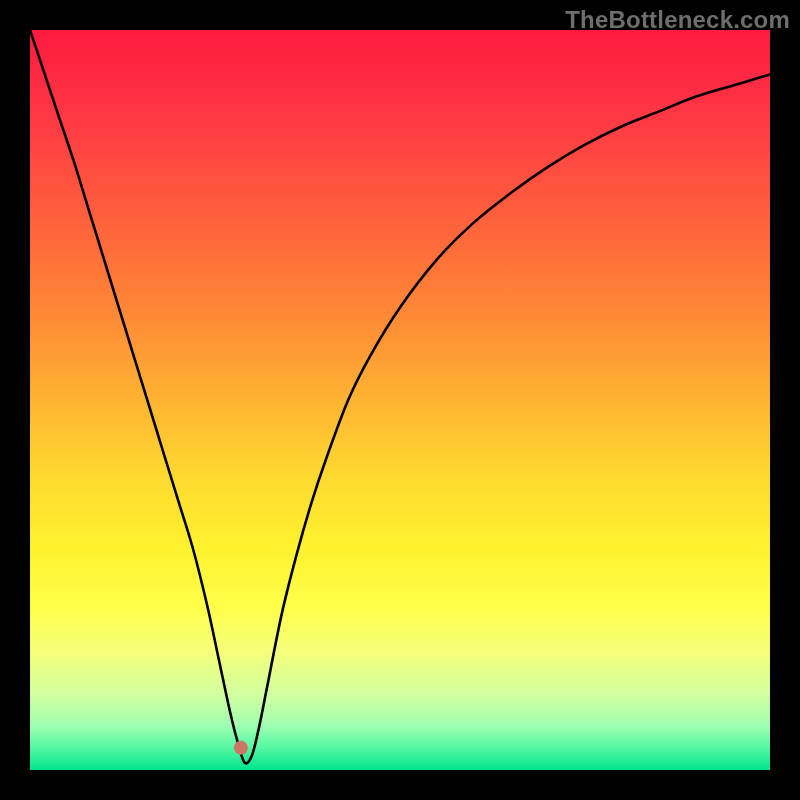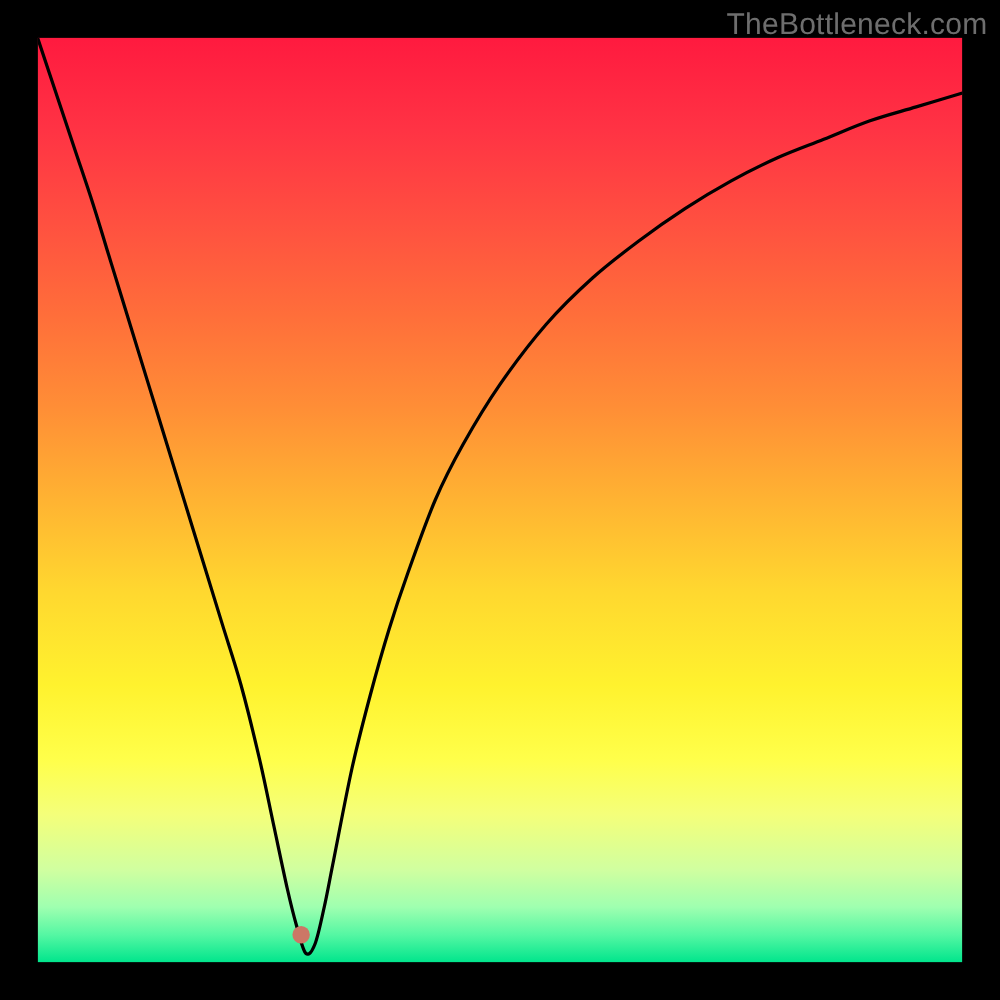--- a/index.html
+++ b/index.html
@@ -26,21 +26,21 @@
     width: 740px;
     height: 740px;
     overflow: hidden;
   }
   .watermark {
     position: absolute;
     top: 6px;
     right: 10px;
     color: #6e6e6e;
     font-size: 24px;
-    font-weight: 400;
+    font-weight: 700;
     letter-spacing: 0.2px;
     user-select: none;
   }
   svg { display: block; }
 </style>
 </head>
 <body>
 
 <div class="frame">
 

